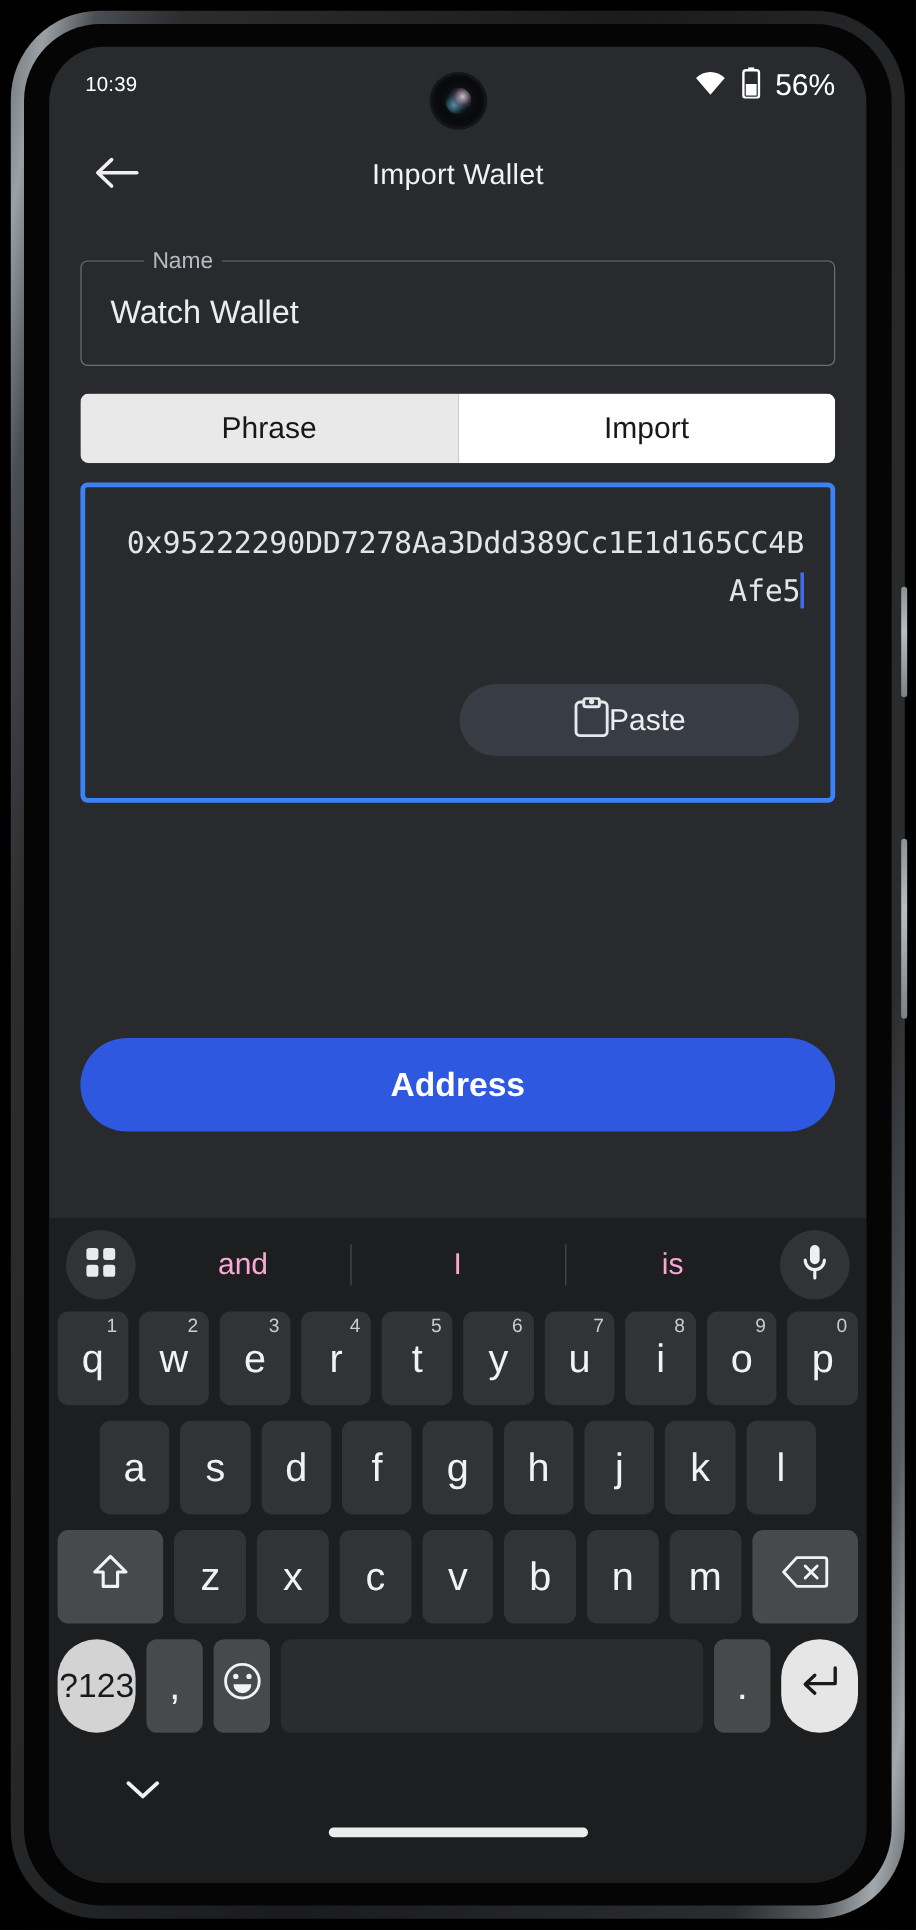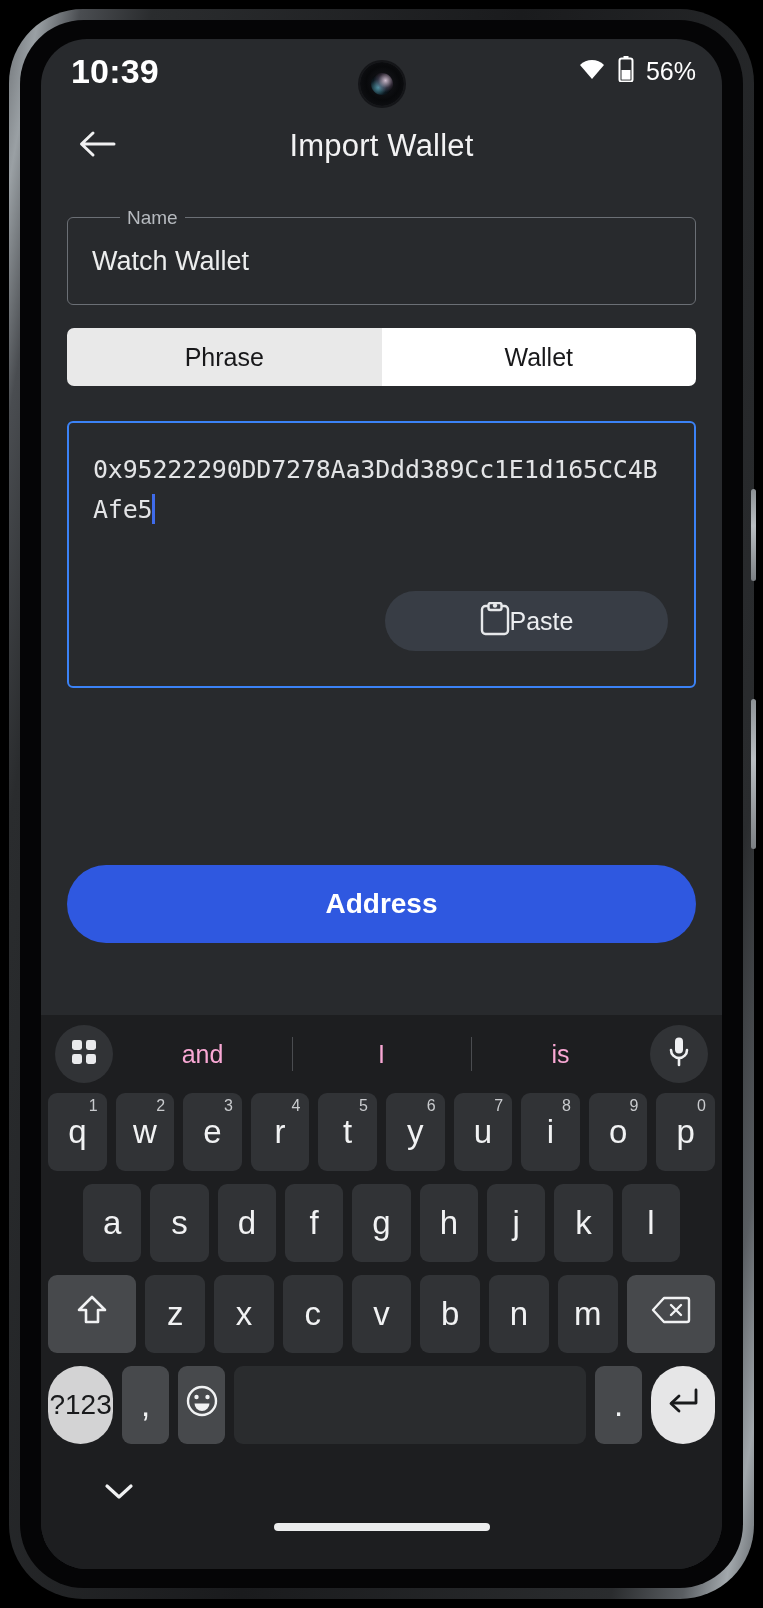--- a/index.html
+++ b/index.html
@@ -51,21 +51,21 @@
   
   .status-bar {
     position: relative;
     height: 64px;
     display: flex;
     align-items: center;
     justify-content: space-between;
     padding: 0 26px 0 30px;
     color: #fff;
   }
-  .status-time { font-size: 34px; font-weight: 700; letter-spacing: 0.2px; }
+  .status-time { font-size: 17px; font-weight: 400; letter-spacing: 0.2px; }
   .status-right { display: flex; align-items: center; gap: 12px; }
   .status-pct { font-size: 25px; font-weight: 500; }
   .camera-hole {
     position: absolute;
     left: 50%; top: 23px;
     transform: translateX(-50%);
     width: 44px; height: 44px;
     border-radius: 50%;
     background: radial-gradient(circle at 52% 48%, #121317 22%, #08090b 52%, #0d0e11 72%, #17181b 100%);
     box-shadow: 0 0 0 2px #141518;
@@ -92,21 +92,21 @@
   .back-btn {
     position: absolute;
     left: 30px;
     width: 52px; height: 52px;
     display: flex; align-items: center; justify-content: center;
   }
   .page-title {
     width: 100%;
     text-align: center;
     color: #f2f2f3;
-    font-size: 31px;
+    font-size: 24px;
     font-weight: 400;
     letter-spacing: 0.2px;
   }
 
   
   .form-area { padding: 0 26px; }
   .name-field {
     position: relative;
     margin-top: 28px;
     height: 88px;
@@ -143,24 +143,25 @@
     display: flex; align-items: center; justify-content: center;
     font-size: 25px;
     color: #18181a;
     background: #e9e9e9;
   }
   .tab.selected { background: #ffffff; }
 
   
   .address-box {
     position: relative;
-    margin-top: 35px;
+    margin-top: 16px;
     height: 267px;
-    border: 2px solid #3b82f6;
+    border: 4px solid #3b82f6;
     border-radius: 6px;
+    text-align: right;
   }
   .address-text {
     position: absolute;
     left: 24px; top: 27px; right: 22px;
     color: #e3e4e6;
     font-family: "DejaVu Sans Mono", monospace;
     font-size: 25px;
     line-height: 40px;
     letter-spacing: -0.2px;
     word-break: break-all;
@@ -337,21 +338,21 @@
 
     <div class="form-area">
 
       <div class="name-field">
         <span class="name-field-legend">Name</span>
         <span class="name-field-value">Watch Wallet</span>
       </div>
 
       <div class="tabs">
         <div class="tab">Phrase</div>
-        <div class="tab selected">Wallet</div>
+        <div class="tab selected">Import</div>
       </div>
 
       <div class="address-box">
         <div class="address-text"><span>0x95222290DD7278Aa3Ddd389Cc1E1d165CC4BAfe5</span><span class="caret"></span></div>
         <div class="paste-btn">
           <span>
             <svg width="30" height="34" viewBox="0 0 30 34">
               <rect x="2" y="4" width="26" height="28" rx="3.5" fill="none" stroke="#e6e8ea" stroke-width="2.4"></rect>
               <rect x="8.5" y="1" width="13" height="7" rx="2" fill="#383d45" stroke="#e6e8ea" stroke-width="2.4"></rect>
               <circle cx="15" cy="3.6" r="2.2" fill="#e6e8ea"></circle>

